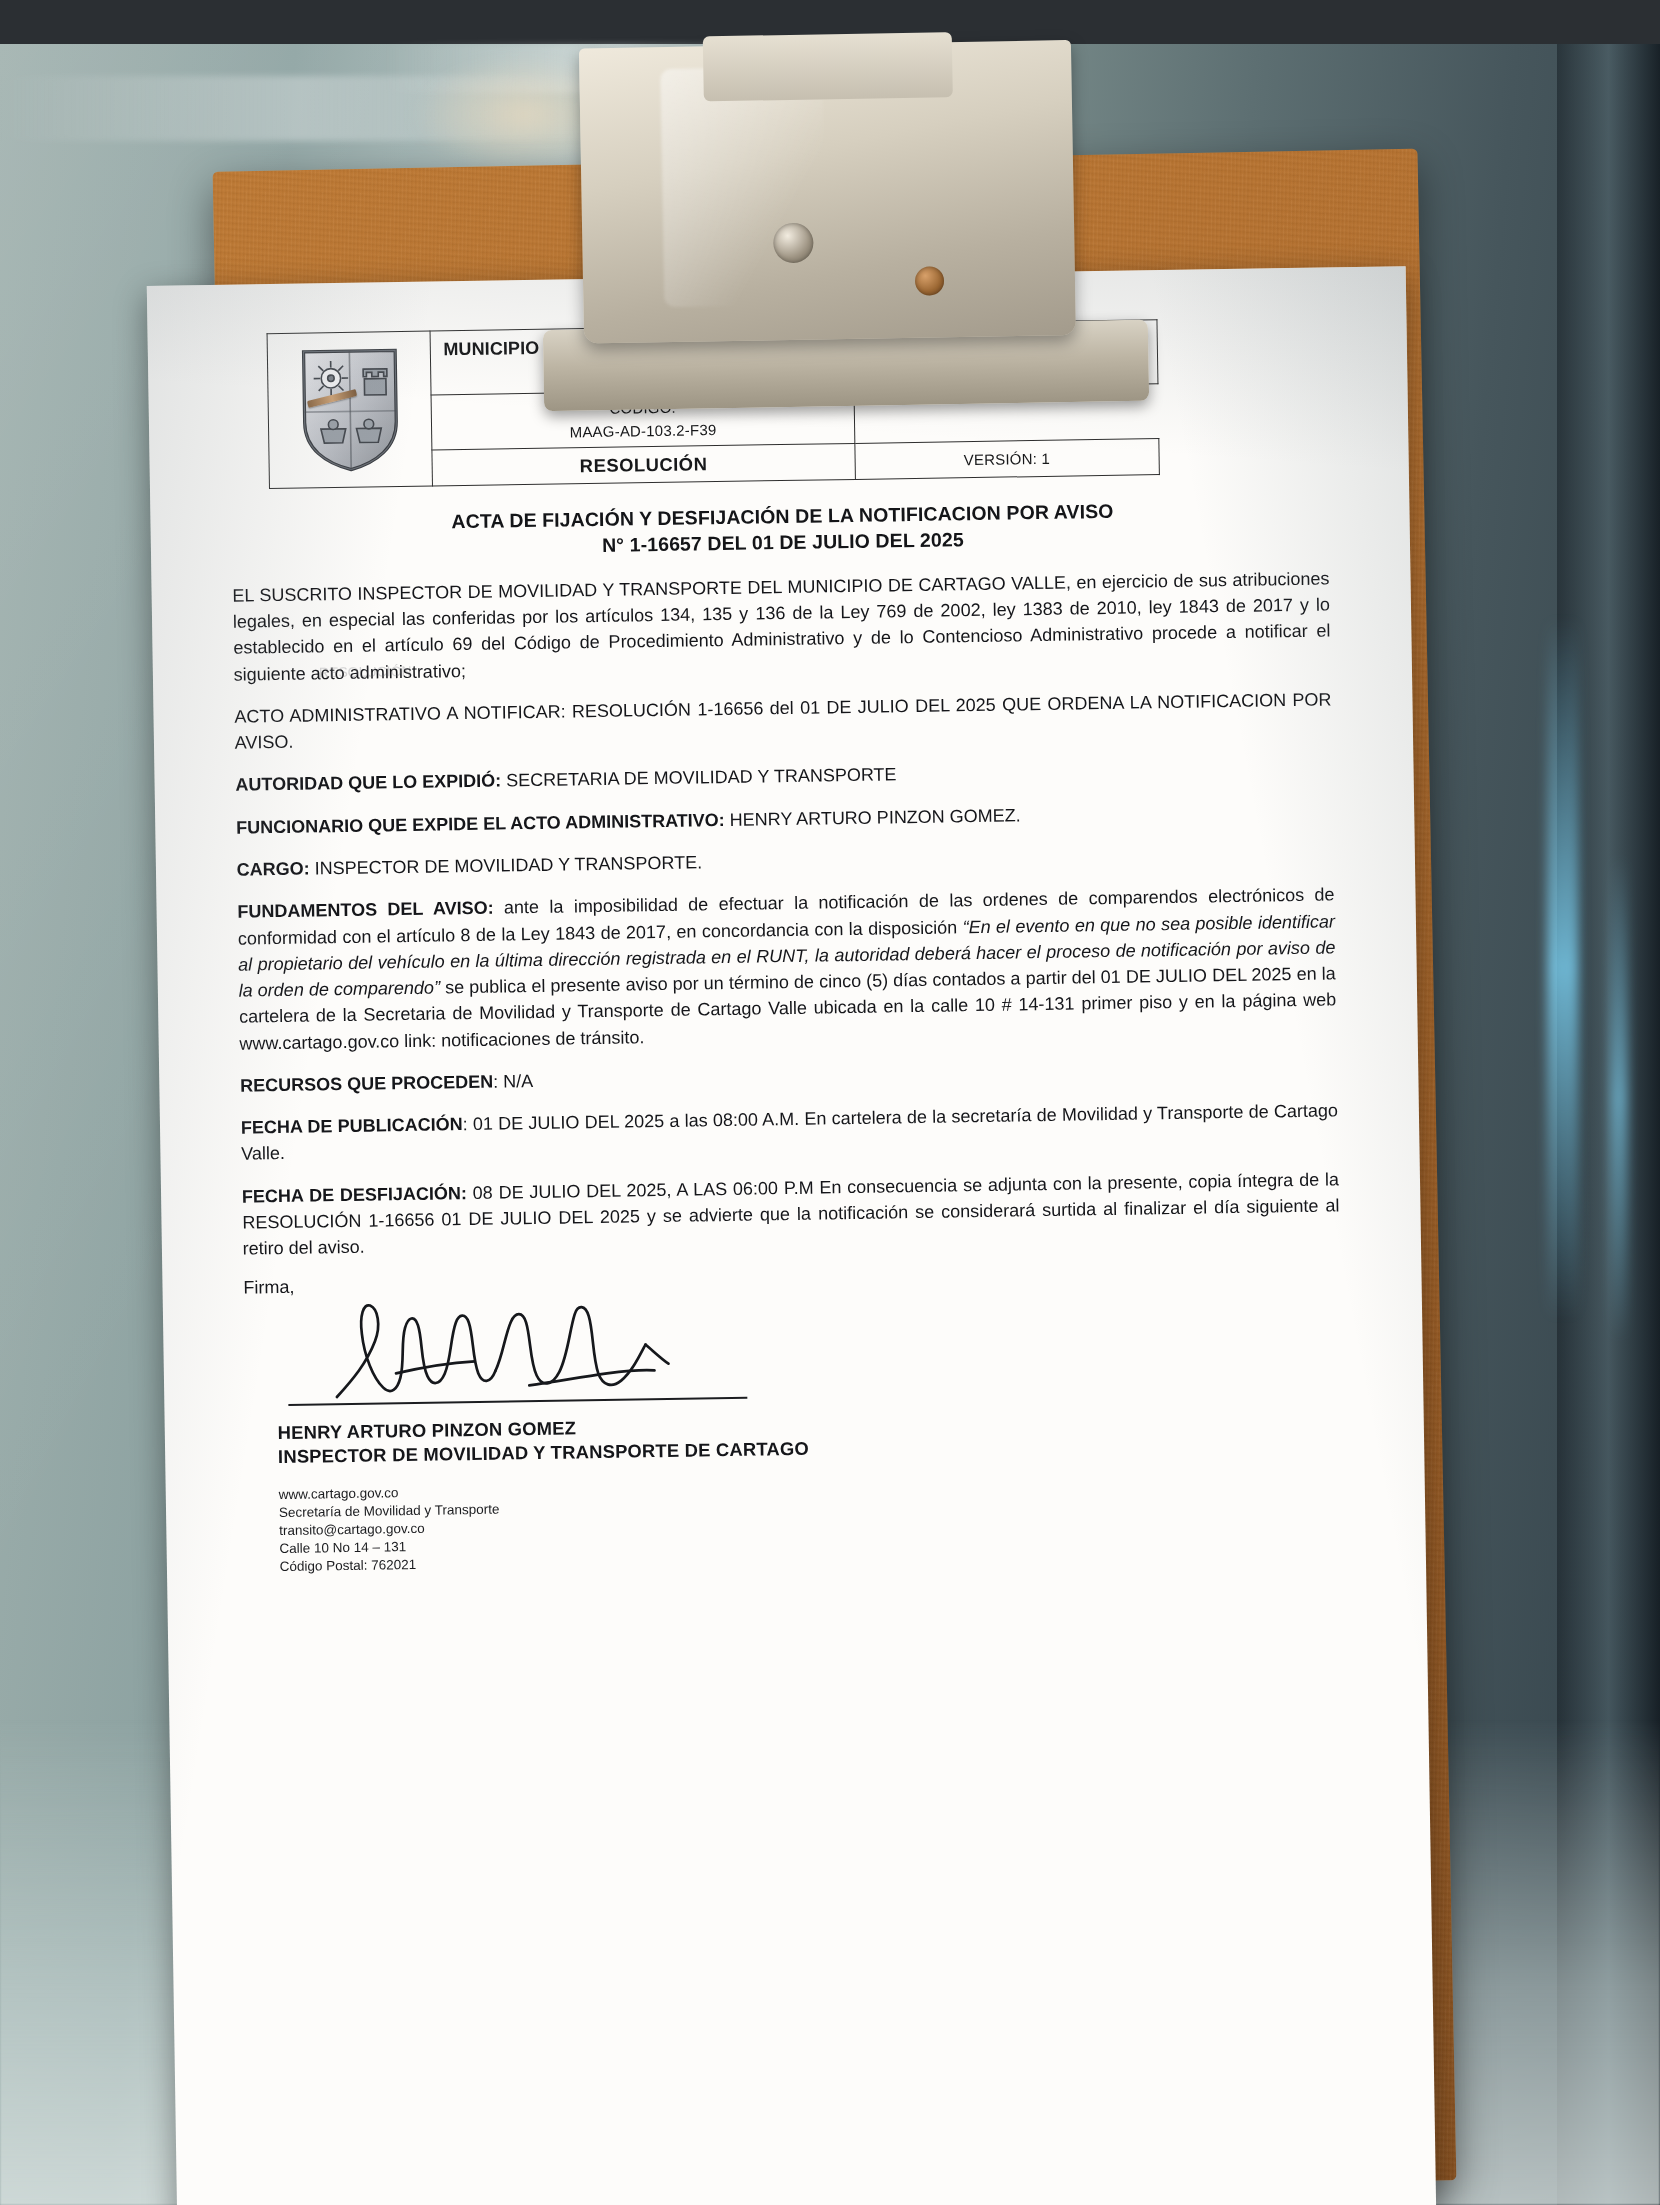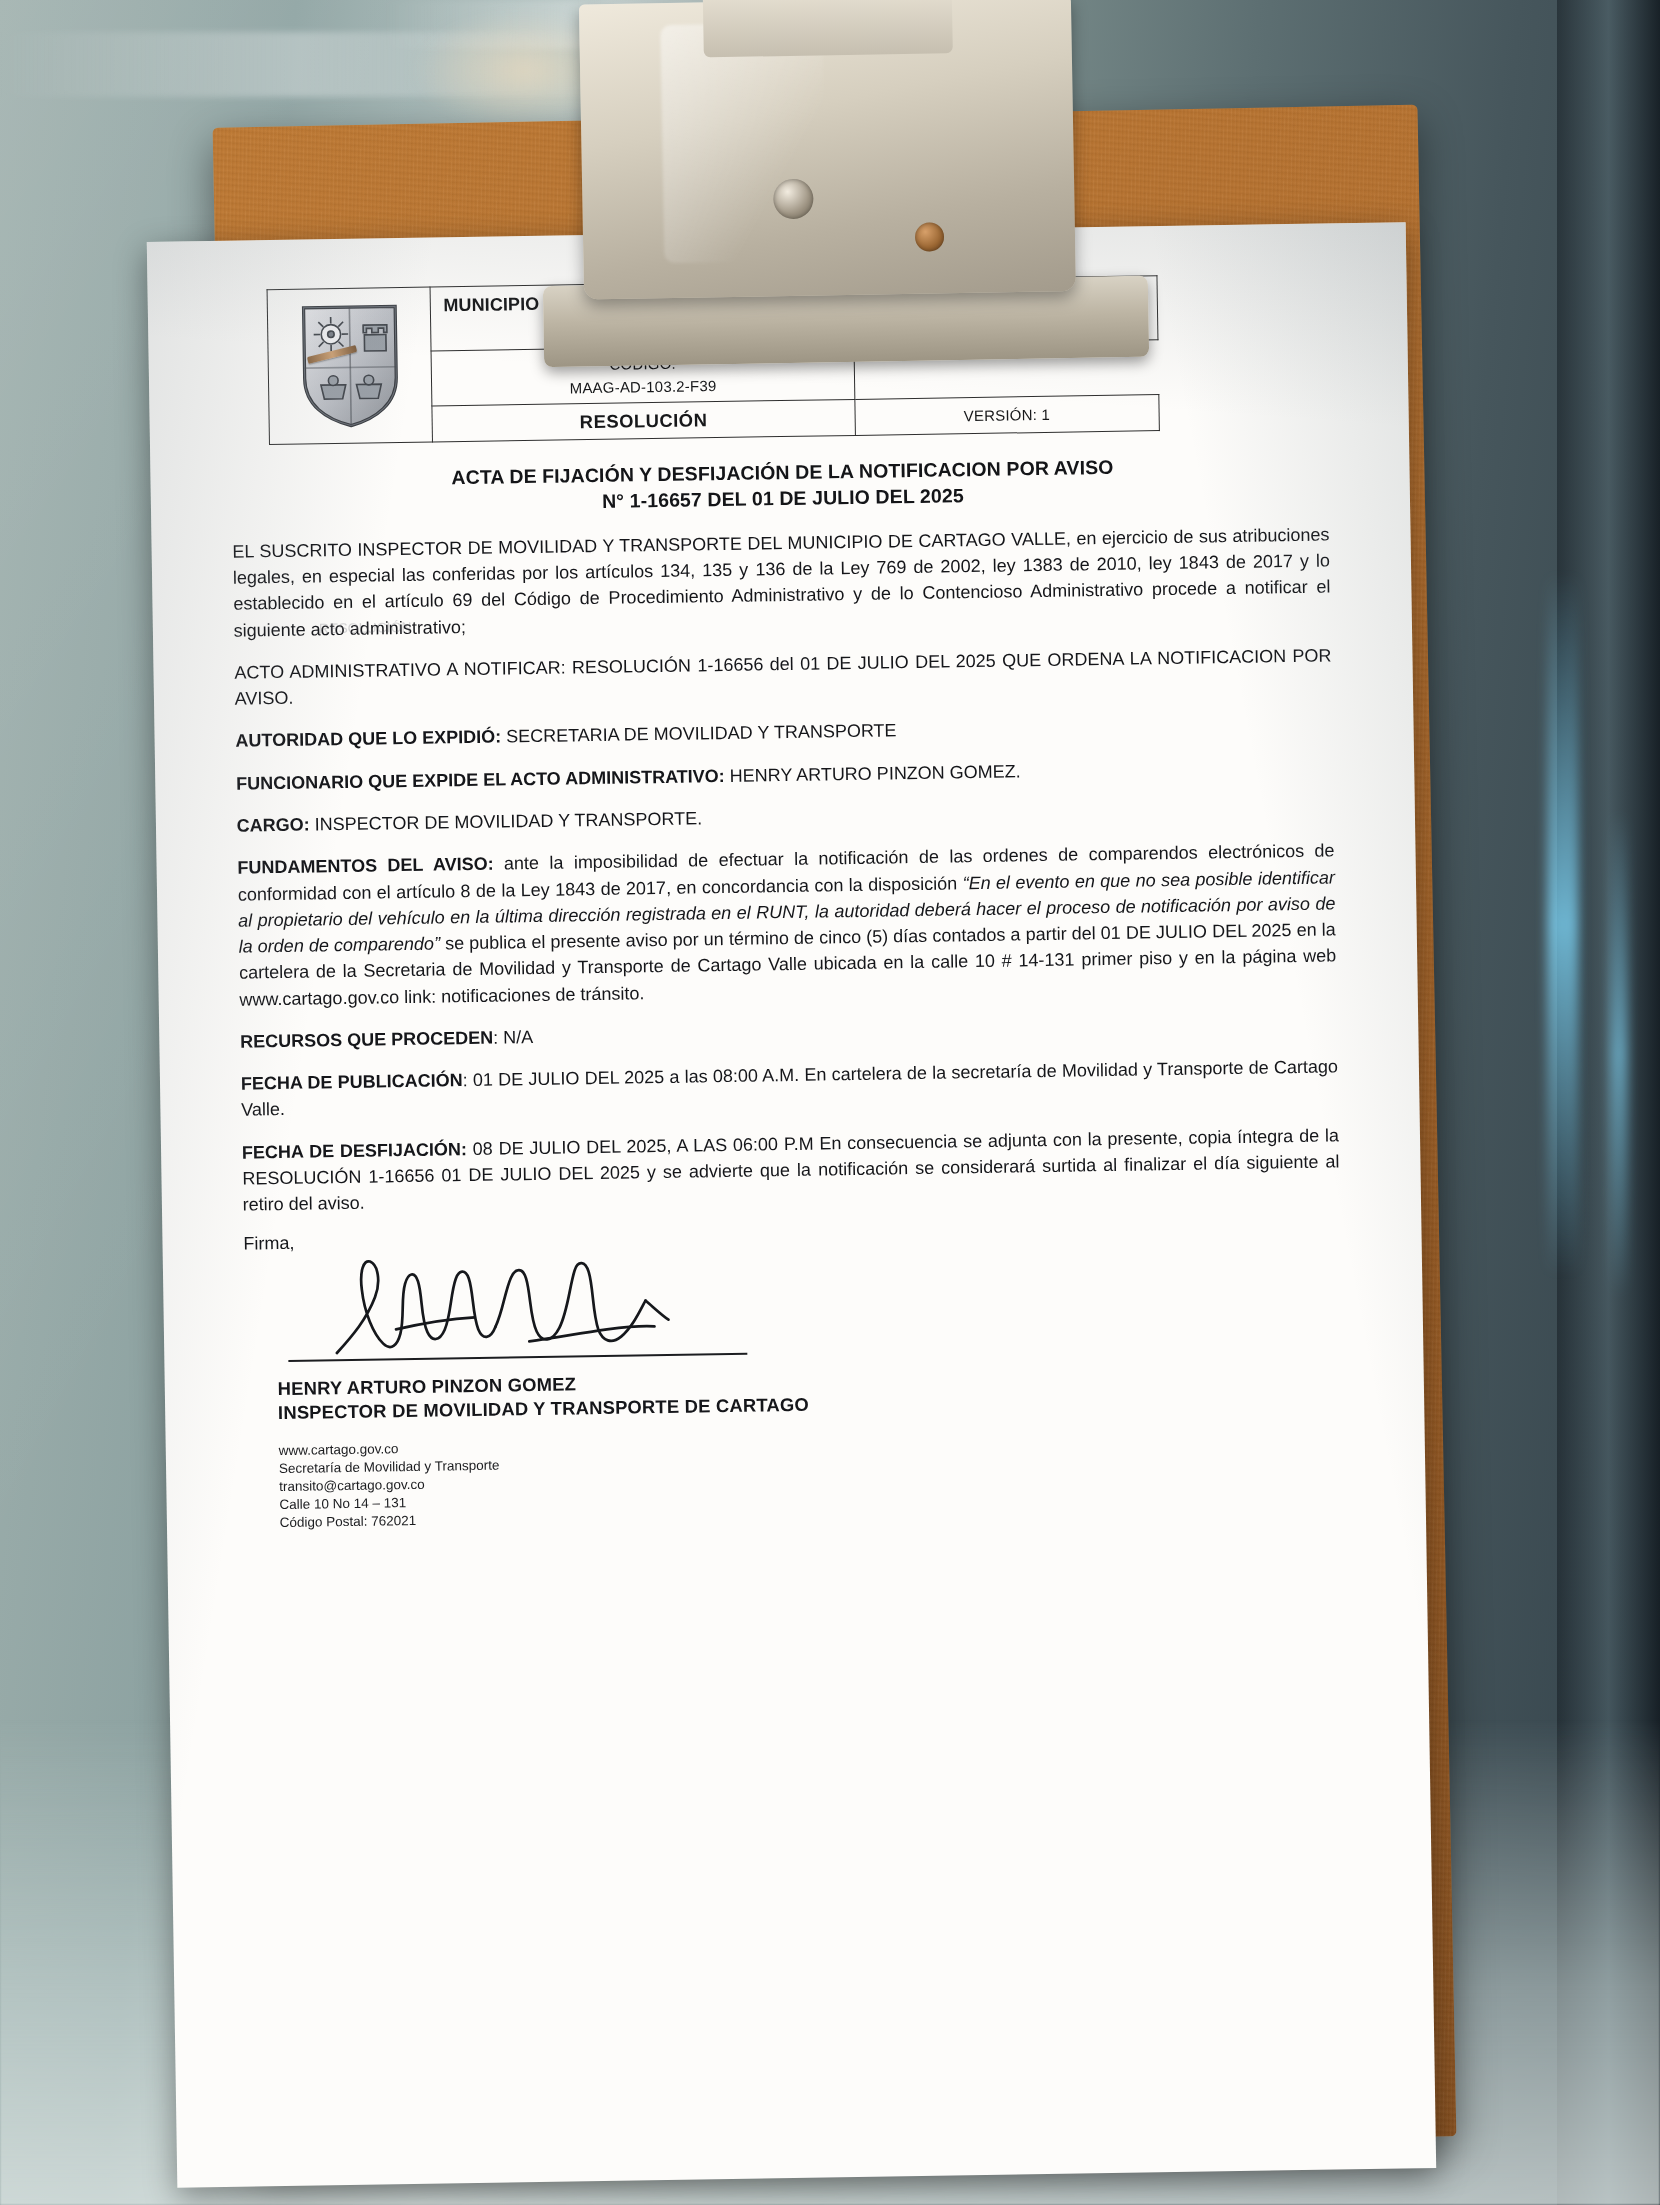--- a/index.html
+++ b/index.html
@@ -15,20 +15,21 @@
     font-family: "Liberation Sans", sans-serif;
   }
 
   
   .scene {
     position: absolute;
     inset: 0;
     background:
       linear-gradient(118deg, rgba(255,255,255,0.10) 0%, rgba(255,255,255,0.0) 30%),
       linear-gradient(95deg, #9fb0ad 0%, #8ea3a2 16%, #b9c8c6 33%, #7e918f 52%, #5d6f72 68%, #46565c 82%, #33424a 100%);
+    margin-top: 44px;
   }
   .glass-streak {
     position: absolute;
     background: linear-gradient(90deg, rgba(255,255,255,0.0), rgba(255,255,255,0.30), rgba(255,255,255,0.0));
     filter: blur(3.2px);
     pointer-events: none;
   }
   .glass-vert-frame {
     position: absolute;
     top: 0;

